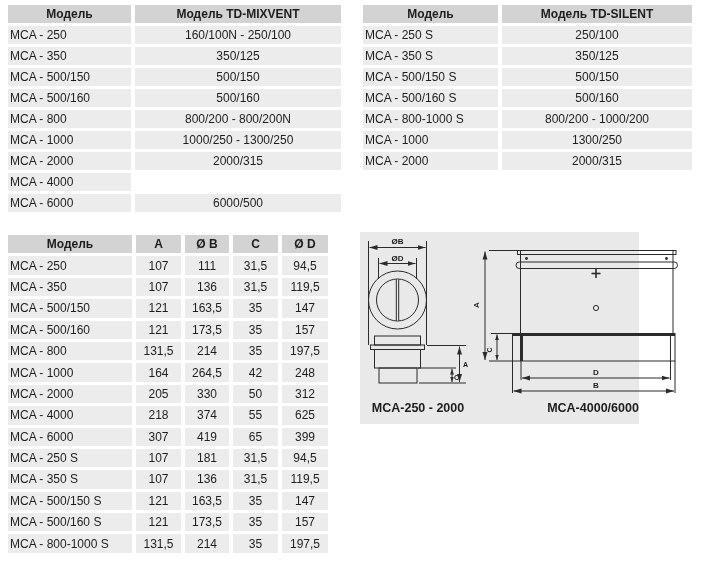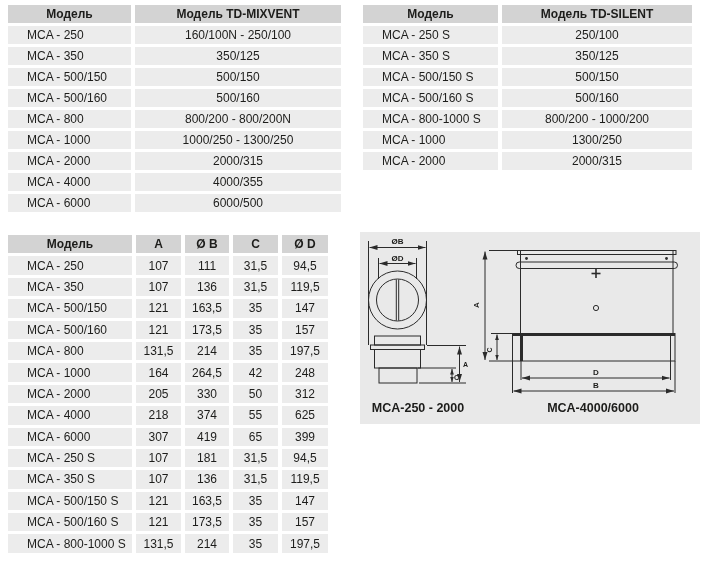--- a/index.html
+++ b/index.html
@@ -7,25 +7,25 @@
   body { width:701px; height:562px; font-family:"Liberation Sans",sans-serif; color:var(--text,#1d1d1b); }
   .page { position:relative; width:701px; height:562px; overflow:hidden; background:#fff; }
 
   .table { position:absolute; display:flex; flex-direction:column; gap:3px; }
   .tr { display:grid; column-gap:4px; height:18px; }
   .t1 .tr { grid-template-columns:123px 206px; }
   .t2 .tr { grid-template-columns:135px 190px; }
   .t3 .tr { grid-template-columns:124px 45px 44px 45px 46px; height:18.4px; }
   .td { background:var(--row-bg,#ececec); display:flex; align-items:center; justify-content:center;
         font-size:12px; white-space:nowrap; line-height:1; }
-  .td.model { justify-content:flex-start; padding-left:19px; }
+  .td.model { justify-content:flex-start; padding-left:2px; }
   .thead .td { background:var(--header-bg,#d3d3d3); font-weight:700; }
   .thead .td.model { justify-content:center; padding-left:0; }
 
-  .panel { position:absolute; left:360px; top:232px; width:340px; height:192px; background:var(--panel-bg,#e9e9e9); }
+  .panel { position:absolute; left:360px; top:232px; width:279px; height:192px; background:var(--panel-bg,#e9e9e9); }
   .ln { stroke:var(--line,#2b2b2b); stroke-width:1; fill:none; }
   .thk { stroke:var(--line,#2b2b2b); fill:none; }
   svg text { fill:var(--text,#1d1d1b); font-family:"Liberation Sans",sans-serif; }
   .dim { font-size:8px; font-weight:700; }
   .dims { font-size:7px; font-weight:700; }
   .cap { font-size:12.5px; font-weight:700; }
 </style>
 </head>
 <body>
 
@@ -59,21 +59,20 @@
       <div class="tr">
         <div class="td model">MCA - 1000</div>
         <div class="td">1000/250 - 1300/250</div>
       </div>
       <div class="tr">
         <div class="td model">MCA - 2000</div>
         <div class="td">2000/315</div>
       </div>
       <div class="tr">
         <div class="td model">MCA - 4000</div>
-        <div class="td">4000/355</div>
       </div>
       <div class="tr">
         <div class="td model">MCA - 6000</div>
         <div class="td">6000/500</div>
       </div>
     </div>
 
   <div class="table t2" style="left:363px; top:5px;">
     <div class="tr thead">
       <div class="td model">Модель</div>

